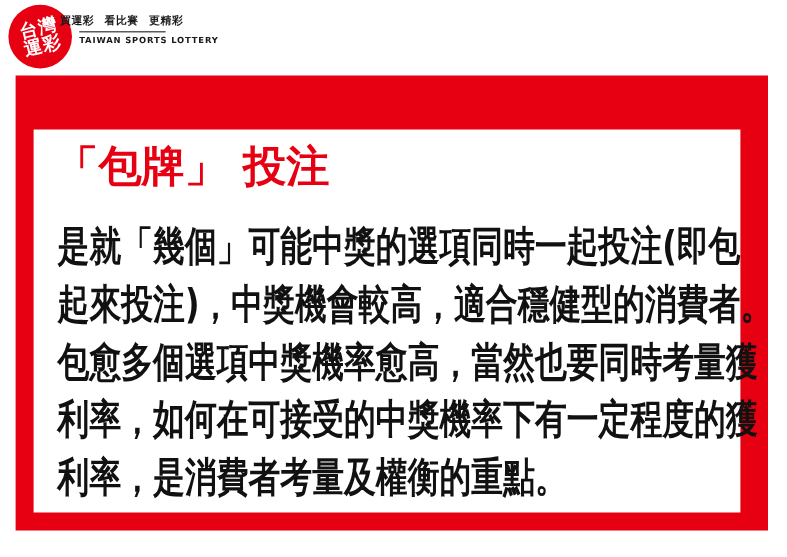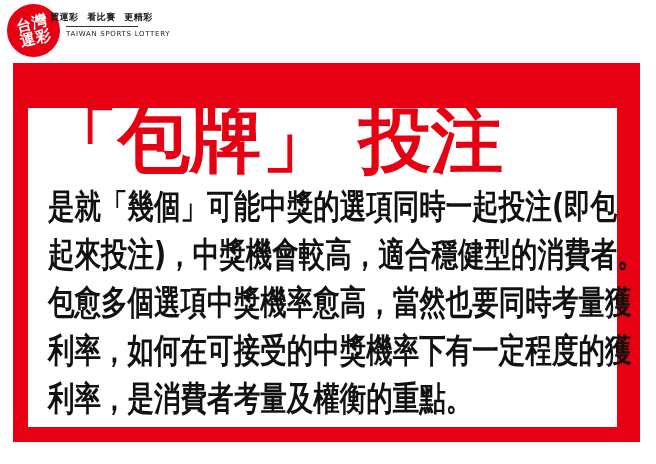--- a/index.html
+++ b/index.html
@@ -35,42 +35,42 @@
     word-spacing: 5px;
     white-space: nowrap;
   }
   .brand-divider {
     position: absolute; left: 66px; top: 26px;
     width: 72px; height: 1px;
     background: #333333;
   }
   .brand-en {
     position: absolute; left: 66px; top: 30px;
-    font-size: 7px; font-weight: normal;
+    font-size: 7px; font-weight: bold;
     color: #1a1a1a;
     letter-spacing: 0.7px;
     white-space: nowrap;
   }
 
   
   .promo-card {
     position: absolute; left: 13px; top: 63px;
     width: 627px; height: 379px;
     box-sizing: border-box;
     background: #ffffff;
     border-style: solid;
     border-color: #e60012;
     
     border-width: 45px 23px 15px 15px;
   }
   .card-title {
     position: absolute; left: 18px; top: 2px;
     color: #e60012;
     font-weight: bold;
-    font-size: 72px; line-height: 60px;
+    font-size: 36px; line-height: 60px;
     white-space: nowrap;
   }
   .card-body {
     position: absolute; left: 20px; top: 74px;
   }
   .body-line {
     font-size: 34px; line-height: 48px;
     font-weight: bold;
     color: #111111;
     white-space: nowrap;

